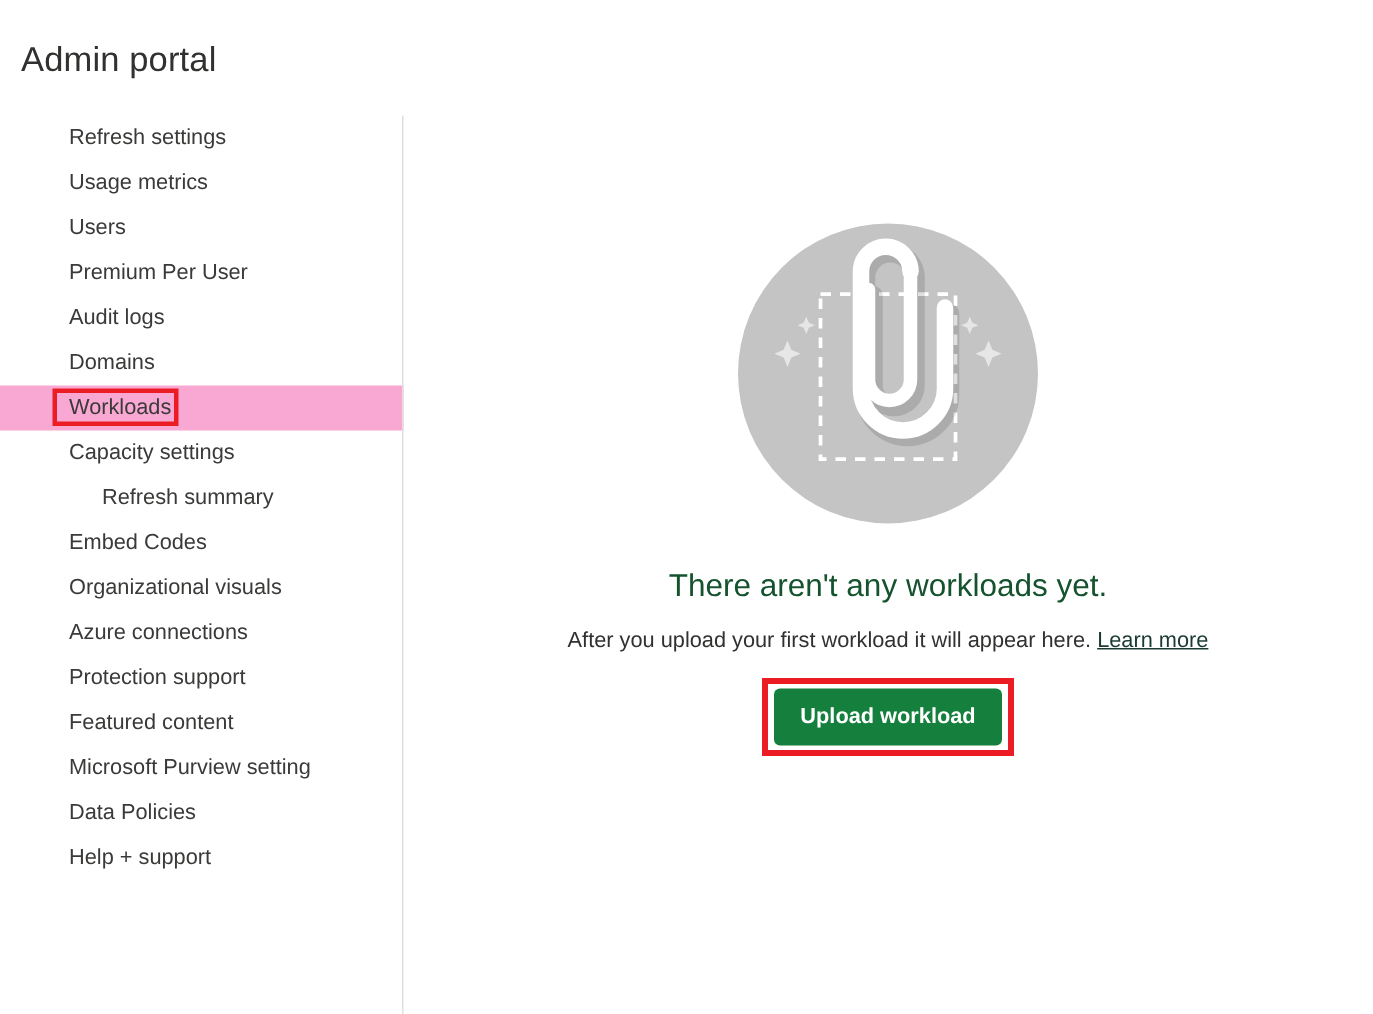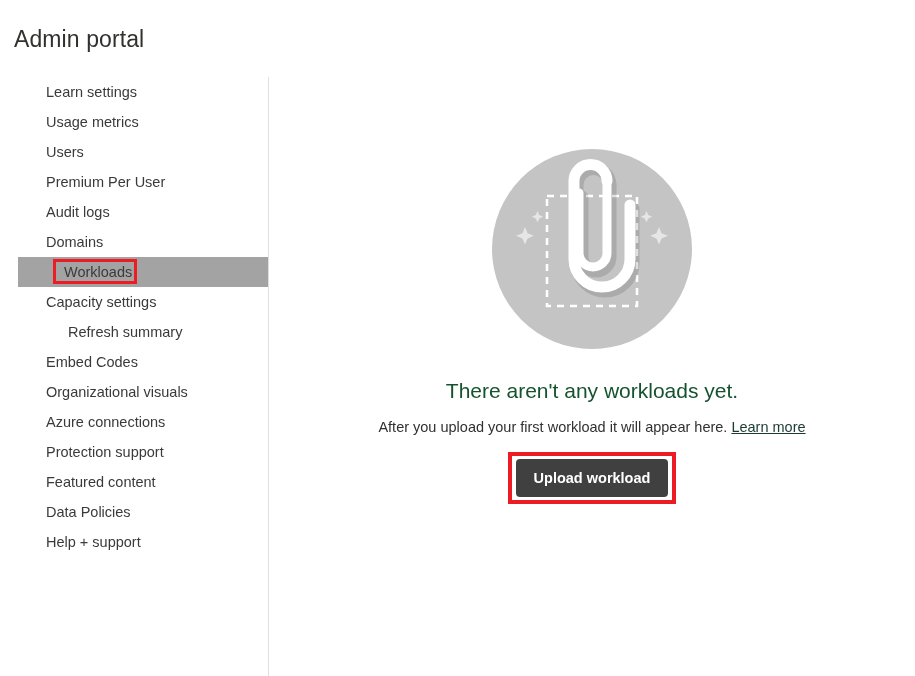--- a/index.html
+++ b/index.html
@@ -62,22 +62,21 @@
     color: #3b3a39;
     cursor: pointer;
     position: relative;
     white-space: nowrap;
     box-sizing: border-box;
   }
   .nav-item.indented {
     padding-left: 68px;
   }
   .nav-item.selected {
-    background: #a3a3a3;
-    margin-left: 18px;
+    background: #f9a8d4;
   }
   .nav-item .nav-label {
     display: inline-block;
   }
   
   .nav-item.annotated .nav-label {
     position: relative;
   }
   .nav-annotation {
     position: absolute;
@@ -148,21 +147,21 @@
     text-align: right;
   }
 
   .button-wrap {
     position: relative;
     display: inline-block;
     margin-top: 22px;
   }
   .upload-button {
     display: inline-block;
-    background: #404040;
+    background: #15803d;
     color: #ffffff;
     font-family: "Liberation Sans", sans-serif;
     font-size: 14.5px;
     font-weight: bold;
     border: none;
     border-radius: 4px;
     padding: 0 18px;
     height: 38px;
     line-height: 38px;
     cursor: pointer;
@@ -179,34 +178,35 @@
     pointer-events: none;
   }
 </style>
 </head>
 <body>
 
 <div class="page-title">Admin portal</div>
 
 <div class="sidebar">
   <ul class="nav-list" id="nav-list">
-      <li class="nav-item"><span class="nav-label">Learn settings</span></li>
+      <li class="nav-item"><span class="nav-label">Refresh settings</span></li>
       <li class="nav-item"><span class="nav-label">Usage metrics</span></li>
       <li class="nav-item"><span class="nav-label">Users</span></li>
       <li class="nav-item"><span class="nav-label">Premium Per User</span></li>
       <li class="nav-item"><span class="nav-label">Audit logs</span></li>
       <li class="nav-item"><span class="nav-label">Domains</span></li>
       <li class="nav-item selected annotated"><span class="nav-label">Workloads</span><span class="nav-annotation"></span></li>
       <li class="nav-item"><span class="nav-label">Capacity settings</span></li>
       <li class="nav-item indented"><span class="nav-label">Refresh summary</span></li>
       <li class="nav-item"><span class="nav-label">Embed Codes</span></li>
       <li class="nav-item"><span class="nav-label">Organizational visuals</span></li>
       <li class="nav-item"><span class="nav-label">Azure connections</span></li>
       <li class="nav-item"><span class="nav-label">Protection support</span></li>
       <li class="nav-item"><span class="nav-label">Featured content</span></li>
+      <li class="nav-item"><span class="nav-label">Microsoft Purview setting</span></li>
       <li class="nav-item"><span class="nav-label">Data Policies</span></li>
       <li class="nav-item"><span class="nav-label">Help + support</span></li>
     </ul>
 </div>
 <div class="sidebar-divider"></div>
 
 <div class="main">
   <div class="empty-state">
 
     <div class="illustration">

